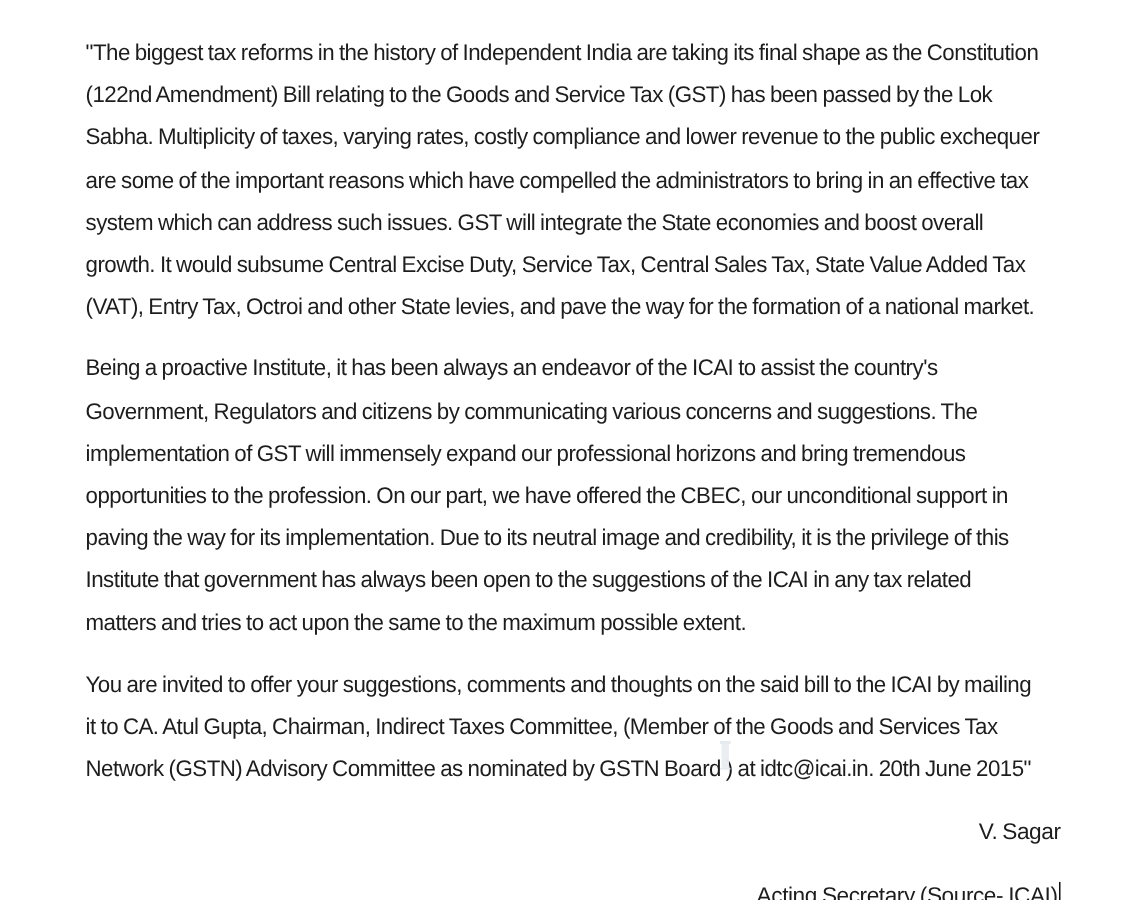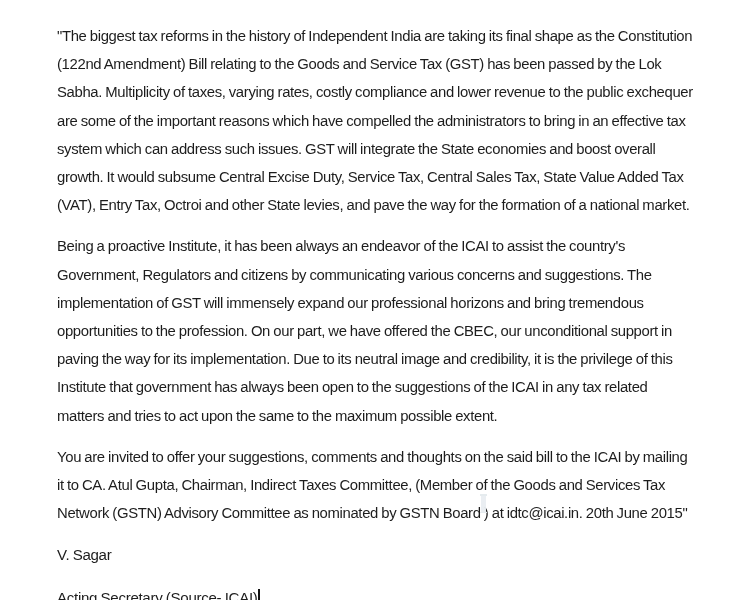--- a/index.html
+++ b/index.html
@@ -48,20 +48,21 @@
     margin-top: 13px;
   }
 
   .sig-line {
     font-size: 15.1px;
     line-height: 28.2px;
     letter-spacing: -0.3px;
     word-spacing: -0.5px;
     color: #1d1d1d;
     white-space: nowrap;
+    text-align: right;
   }
 
   .sig-name {
     margin-top: 14px;
   }
 
   .sig-role {
     margin-top: 14px;
     position: relative;
     display: inline-block;

